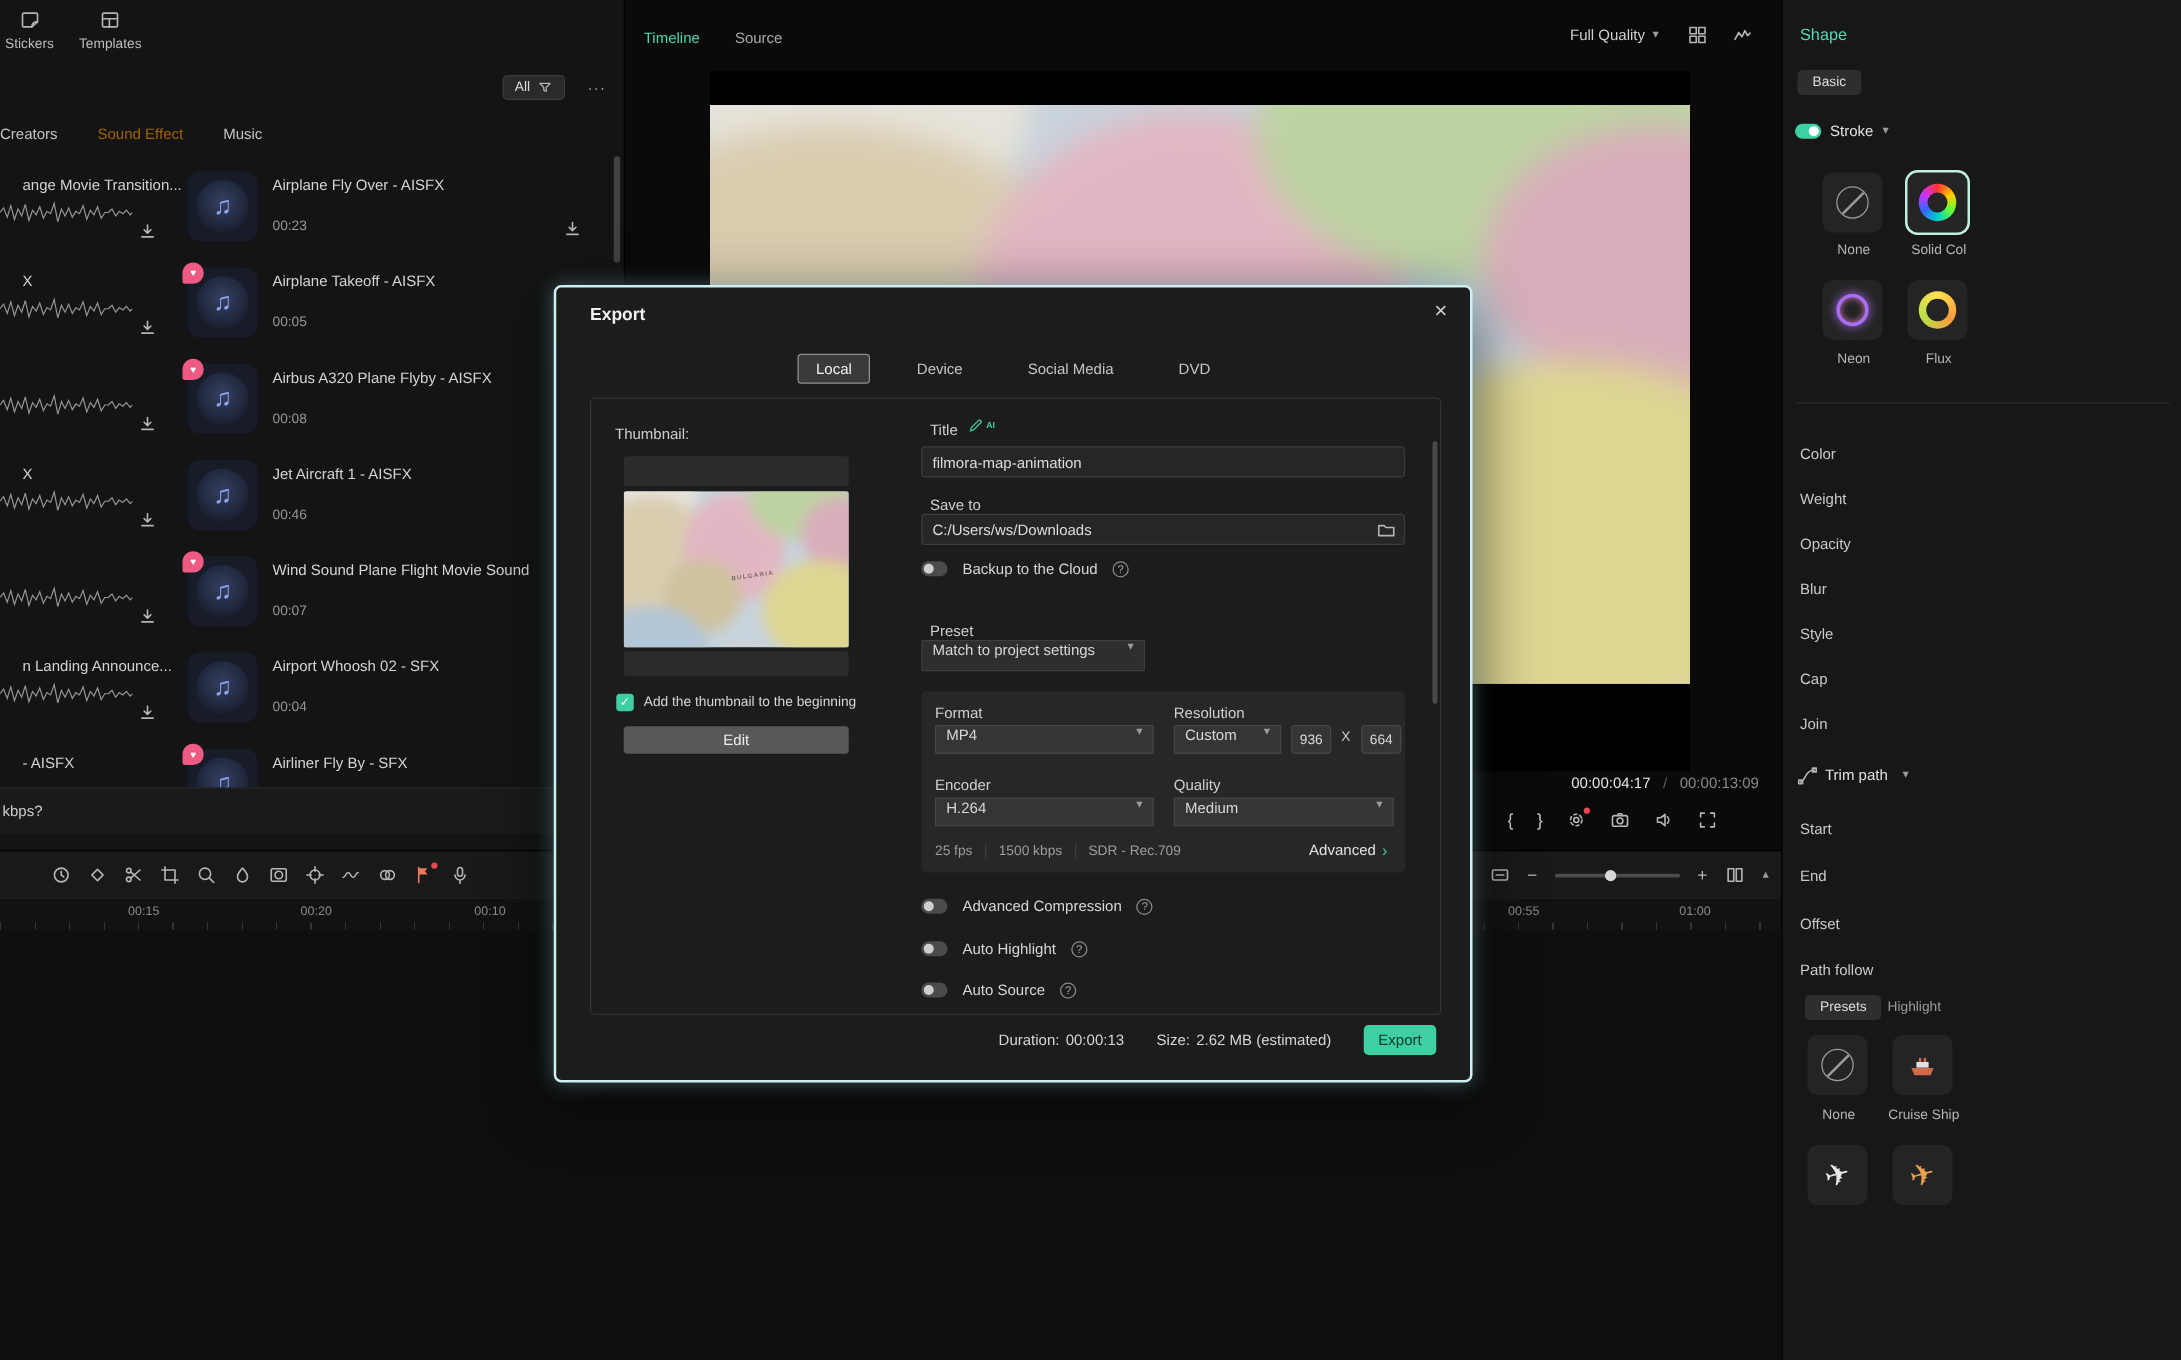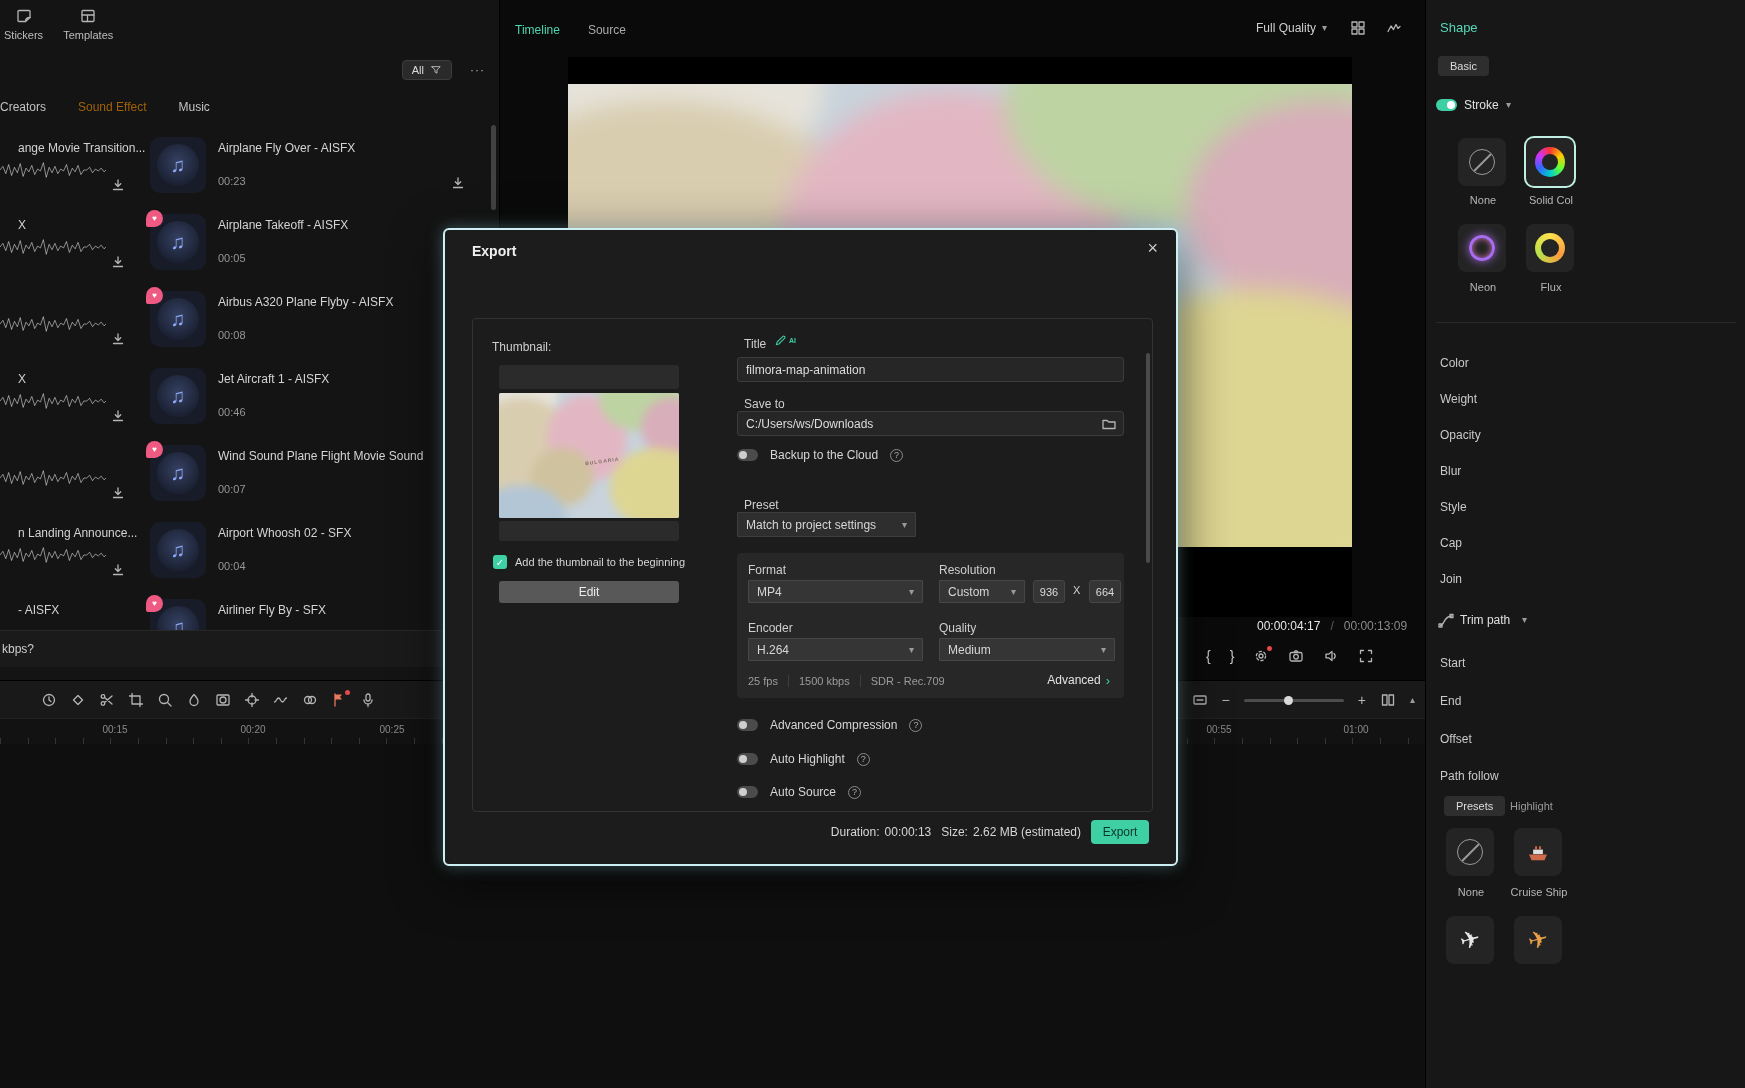--- a/index.html
+++ b/index.html
@@ -108,33 +108,33 @@
 .tbar{height:24px;border-radius:3px;background:#2b2b2b}
 .tbar2{height:20px;border-radius:3px;background:#2b2b2b;margin-top:3px}
 .timg{position:relative;width:180px;height:125px;margin-top:4px;border-radius:2px;overflow:hidden}
 .cbrow{position:absolute;left:20px;top:236px;display:flex;align-items:center;gap:8px}
 .cb{width:14px;height:14px;border-radius:3px;background:#3ecfa4;color:#fff;display:flex;align-items:center;justify-content:center;font-size:10px;font-weight:bold}
 .edit-btn{position:absolute;left:26px;top:262px;width:180px;height:22px;background:#585858;border-radius:3px;color:#ececec;font-size:12px;display:flex;align-items:center;justify-content:center}
 .inp{position:absolute;background:#262626;border:1px solid #3c3c3c;border-radius:3px;color:#dcdcdc;font-size:12px;padding:0 8px;height:25px}
 .field{position:absolute}
 .field input{width:100%;height:25px;background:#262626;border:1px solid #3c3c3c;border-radius:3px;color:#dcdcdc;font-size:12px;padding:0 28px 0 8px}
 .field .ficon{position:absolute;right:7px;top:5px}
-.dd{position:absolute;display:flex;align-items:center;justify-content:space-between;background:#2e2e2e;border:1px solid #3e3e3e;border-radius:1px;color:#d6d6d6;padding:0 8px;height:25px;font-size:12px}
+.dd{position:absolute;display:flex;align-items:flex-start;justify-content:space-between;background:#2e2e2e;border:1px solid #3e3e3e;border-radius:1px;color:#d6d6d6;padding:0 8px;height:25px;font-size:12px}
 .tglrow{position:absolute;display:flex;align-items:center;gap:12px}
 .help{width:13px;height:13px;border:1px solid #8a8a8a;border-radius:50%;display:inline-flex;align-items:center;justify-content:center;font-size:9px;color:#aaa;flex:none}
 .spanel{position:absolute;left:264px;top:234px;width:387px;height:145px;background:#272727;border-radius:4px}
 .spanel .dd{background:#353535;border-color:#474747}
 .spanel .ninp{position:absolute;width:32px;height:23px;background:#353535;border:1px solid #474747;border-radius:3px;color:#dcdcdc;font-size:11px;text-align:center;padding:0}
 .irow{position:absolute;left:11px;top:122px;display:flex;align-items:center;font-size:11px;color:#9c9c9c}
 .iseg{padding:0 10px;border-left:1px solid #3e3e3e}
 .iseg:first-child{border-left:none;padding-left:0}
 .adv{position:absolute;right:14px;top:120px;display:flex;gap:5px;align-items:center;color:#e2e2e2;font-size:12px}
 .adv .chev{color:#3ecfa4;font-size:13px}
 .dscroll{position:absolute;left:673px;top:34px;width:4px;height:210px;border-radius:2px;background:#4a4a4a}
-.dfoot{position:absolute;right:27px;top:590px;display:flex;align-items:center;gap:10px;font-size:12px;color:#d6d6d6}
+.dfoot{position:absolute;right:27px;top:590px;display:flex;align-items:center;gap:26px;font-size:12px;color:#d6d6d6}
 .pair{display:flex;gap:5px}
 .exp-btn{background:#3ed0a2;color:#0a3528;border-radius:4px;width:58px;height:24px;font-size:12px;display:flex;align-items:center;justify-content:center}
 .ai-wrap{display:inline-flex;align-items:center;gap:2px;color:#3ecfa4}
 .ai-wrap svg{width:13px;height:13px;stroke:currentColor;fill:none;stroke-width:1.3}
 .ai-txt{font-size:7px;font-weight:bold}
 </style>
 </head>
 <body>
 
 <div class="app">
@@ -512,21 +512,21 @@
             <rect x="9" y="3" width="4.5" height="10"></rect>
           </svg>
         </button>
       <button class="chev">▴</button>
     </div>
   </div>
 
   <div class="ruler">
     <span class="rl" style="left:115px">00:15</span>
     <span class="rl" style="left:253px">00:20</span>
-    <span class="rl" style="left:392px">00:25</span>
+    <span class="rl" style="left:392px">00:10</span>
     <span class="rl" style="left:1219px">00:55</span>
     <span class="rl" style="left:1356px">01:00</span>
   </div>
   <div class="tracks"></div>
 
   <aside class="shape">
     <div class="sp-title">Shape</div>
     <button class="pill" style="position:absolute;left:12px;top:56px">Basic</button>
 
     <span class="tgl on" style="position:absolute;left:10px;top:99px">
@@ -602,20 +602,26 @@
       </button>
     <button class="tile" style="left:88px;top:916px">
         <span class="plane-o">✈</span>
       </button>
   </aside>
 
   <div class="dlg">
     <div class="dlg-title">Export</div>
     <button class="dlg-close">×</button>
 
+    <div class="dlg-tabs">
+      <button class="dtab active">Local</button>
+      <button class="dtab">Device</button>
+      <button class="dtab">Social Media</button>
+      <button class="dtab">DVD</button>
+    </div>
 
     <div class="dbody">
 
       <span class="dlabel" style="left:19px;top:21px">Thumbnail:</span>
       <div class="thumb-stack">
         <div class="tbar"></div>
         <div class="timg">
           <div class="map small" style="left:0;top:0;width:180px;height:125px">
             <div class="blobs">
               <div class="blob" style="left:5%;top:-10%;width:30%;height:35%;background:#e6e3da"></div>

